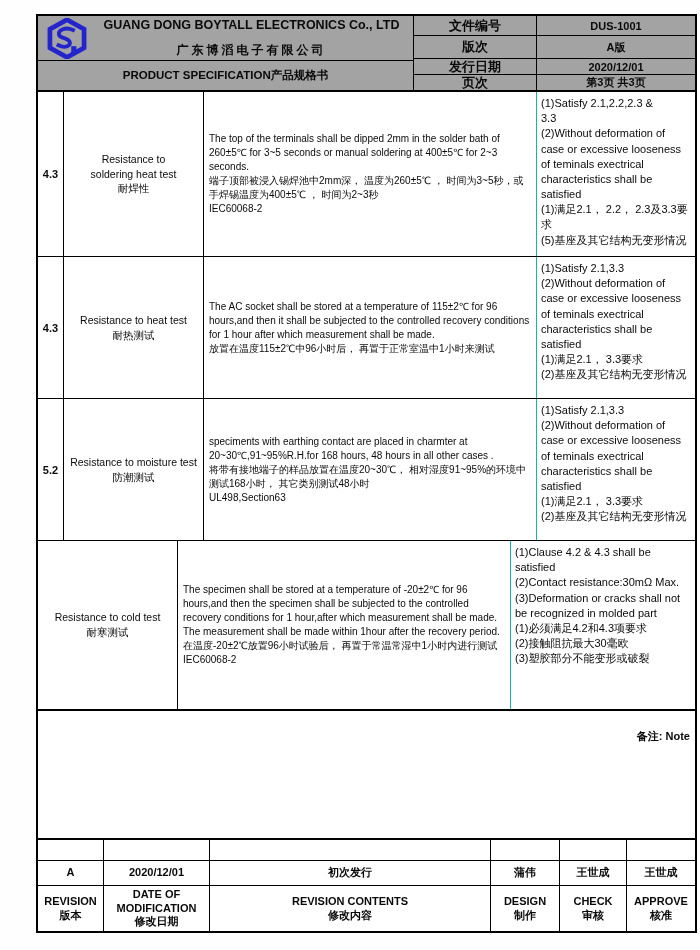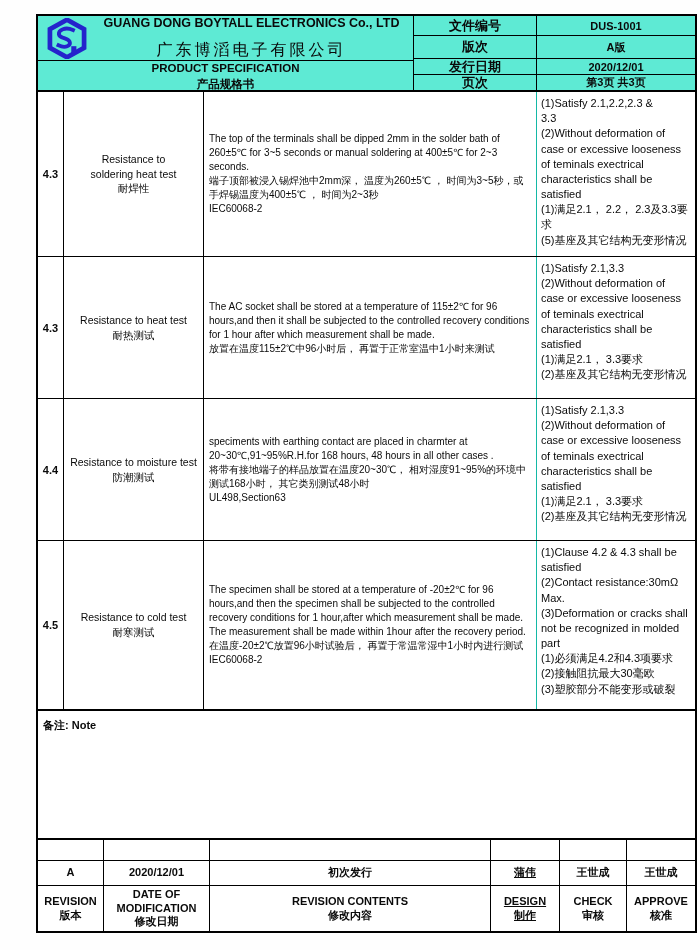--- a/index.html
+++ b/index.html
@@ -1,29 +1,29 @@
 <!DOCTYPE html>
 <html><head>
 <meta charset="utf-8">
 <style>
   * { margin:0; padding:0; box-sizing:border-box; }
   body { background:#ffffff; font-family:"Liberation Sans", sans-serif; color:#0a0a0a; }
   .page { position:relative; width:700px; height:950px; background:#fefefe; overflow:hidden; }
   .doc { position:absolute; left:36px; top:14px; width:661px; }
 
   
-  .header-table { display:flex; border:2px solid #000; height:78px; background:#5eead4; }
+  .header-table { display:flex; border:2px solid #000; height:78px; background:#a3a3a3; }
   .h-left { width:376px; border-right:1px solid #000; display:flex; flex-direction:column; }
   .company-cell { height:45px; border-bottom:1px solid #000; position:relative;
                   display:flex; flex-direction:column; justify-content:center; align-items:center;
                   padding-left:52px; }
   .logo { position:absolute; left:7px; top:2px; width:44px; height:41px; }
   .company-en { font-weight:bold; font-size:12.5px; white-space:nowrap; }
-  .company-cn { font-weight:normal; font-size:16px; letter-spacing:3px; margin-top:10px; }
-  .title-cell { flex:1; display:flex; flex-direction:column; justify-content:center; align-items:center;
+  .company-cn { font-weight:bold; font-size:12px; letter-spacing:3px; margin-top:10px; }
+  .title-cell { flex:1; display:flex; flex-direction:row; justify-content:center; align-items:center;
                 font-weight:bold; font-size:11.5px; line-height:1.35; }
   .h-right { flex:1; display:flex; flex-direction:column; }
   .h-row { display:flex; border-bottom:1px solid #000; }
   .h-row:nth-child(1) { height:20px; }
   .h-row:nth-child(2) { height:23px; }
   .h-row:nth-child(3) { height:16px;text-align:center; }
   .h-row:nth-child(4) { height:15px; border-bottom:none; flex:1; }
   .h-label { width:123px; border-right:1px solid #000; display:flex; align-items:center; justify-content:center;
              font-weight:bold; font-size:13px; }
   .h-value { flex:1; display:flex; align-items:center; justify-content:center;
@@ -38,33 +38,33 @@
   .spec-row:nth-child(4) { height:168px; border-bottom:none; }
   .c-no   { width:26px;  border-right:1px solid #000; display:flex; align-items:center; justify-content:center;
             font-weight:bold; font-size:11px; }
   .c-name { width:140px; border-right:1px solid #000; display:flex; align-items:center; justify-content:center;
             text-align:center; font-size:10.5px; line-height:1.4; white-space:pre-line; padding:2px; }
   .c-desc { width:333px; border-right:1px solid #14b8a6; display:flex; align-items:center;
             font-size:10px; line-height:1.4; white-space:pre-line; padding:3px 5px; }
   .c-req  { flex:1; font-size:11px; line-height:1.38; white-space:pre-line; padding:4px 4px 2px 4px; }
 
   
-  .note-box { border:2px solid #000; margin-top:-2px; height:131px; padding:7px 5px;
-              font-weight:bold; font-size:11px; background:#fff; }
+  .note-box { border:2px solid #000; margin-top:-2px; height:131px; padding:18px 5px;
+              font-weight:bold; font-size:11px; background:#fff;text-align:right; }
 
   
   .rev-table { border:2px solid #000; margin-top:-2px; background:#fff; }
   .rev-row { display:flex; border-bottom:1px solid #000; }
   .rev-row.empty { height:21px; }
   .rev-row.entry { height:25px; }
   .rev-row.head  { height:45px; border-bottom:none; }
   .rev-cell { display:flex; align-items:center; justify-content:center; text-align:center;
               border-right:1px solid #000; font-weight:bold; font-size:11px; line-height:1.25; white-space:pre-line; }
   .rc1 { width:66px; } .rc2 { width:106px; } .rc3 { width:281px; }
-  .rc4 { width:69px;text-decoration:underline; } .rc5 { width:67px; }  .rc6 { flex:1; border-right:none; }
+  .rc4 { width:69px; } .rc5 { width:67px; }  .rc6 { flex:1; border-right:none; }
 </style>
 </head>
 <body>
 
 <div class="page">
   <div class="doc">
 
     <div class="header-table">
       <div class="h-left">
         <div class="company-cell">
@@ -121,33 +121,32 @@
         <div class="c-name">Resistance to heat test
 耐热测试</div>
         <div class="c-desc">The AC socket shall be stored at a temperature of 115±2℃ for 96 hours,and then it shall be subjected to the controlled recovery conditions for 1 hour after which measurement shall be made.
 放置在温度115±2℃中96小时后， 再置于正常室温中1小时来测试</div>
         <div class="c-req">(1)Satisfy 2.1,3.3
 (2)Without deformation of case or excessive looseness of teminals exectrical characteristics shall be satisfied
 (1)满足2.1， 3.3要求
 (2)基座及其它结构无变形情况</div>
       </div>
       <div class="spec-row">
-        <div class="c-no">4.4</div>
+        <div class="c-no">5.2</div>
         <div class="c-name">Resistance to moisture test
 防潮测试</div>
         <div class="c-desc">speciments with earthing contact are placed in charmter at 20~30℃,91~95%R.H.for 168 hours, 48 hours in all other cases .
 将带有接地端子的样品放置在温度20~30℃， 相对湿度91~95%的环境中测试168小时， 其它类别测试48小时
 UL498,Section63</div>
         <div class="c-req">(1)Satisfy 2.1,3.3
 (2)Without deformation of case or excessive looseness of teminals exectrical characteristics shall be satisfied
 (1)满足2.1， 3.3要求
 (2)基座及其它结构无变形情况</div>
       </div>
       <div class="spec-row">
-        <div class="c-no">4.5</div>
         <div class="c-name">Resistance to cold test
 耐寒测试</div>
         <div class="c-desc">The specimen shall be stored at a temperature of -20±2℃ for 96 hours,and then the specimen shall be subjected to the controlled recovery conditions for 1 hour,after which measurement shall be made.
 The measurement shall be made within 1hour after the recovery period.
 在温度-20±2℃放置96小时试验后， 再置于常温常湿中1小时内进行测试
 IEC60068-2</div>
         <div class="c-req">(1)Clause 4.2 &amp; 4.3 shall be satisfied
 (2)Contact resistance:30mΩ Max.
 (3)Deformation or cracks shall not be recognized in molded part
 (1)必须满足4.2和4.3项要求

